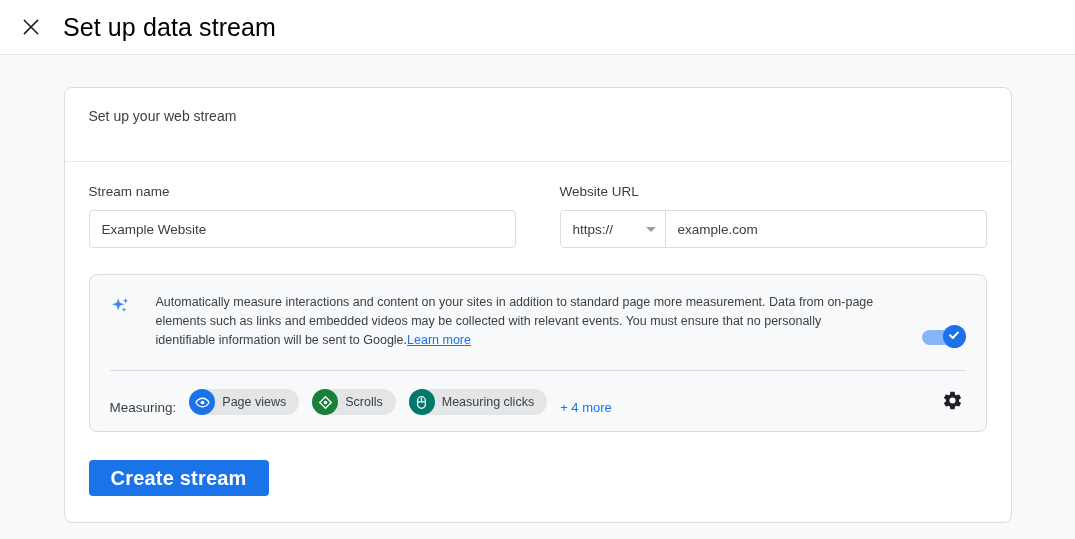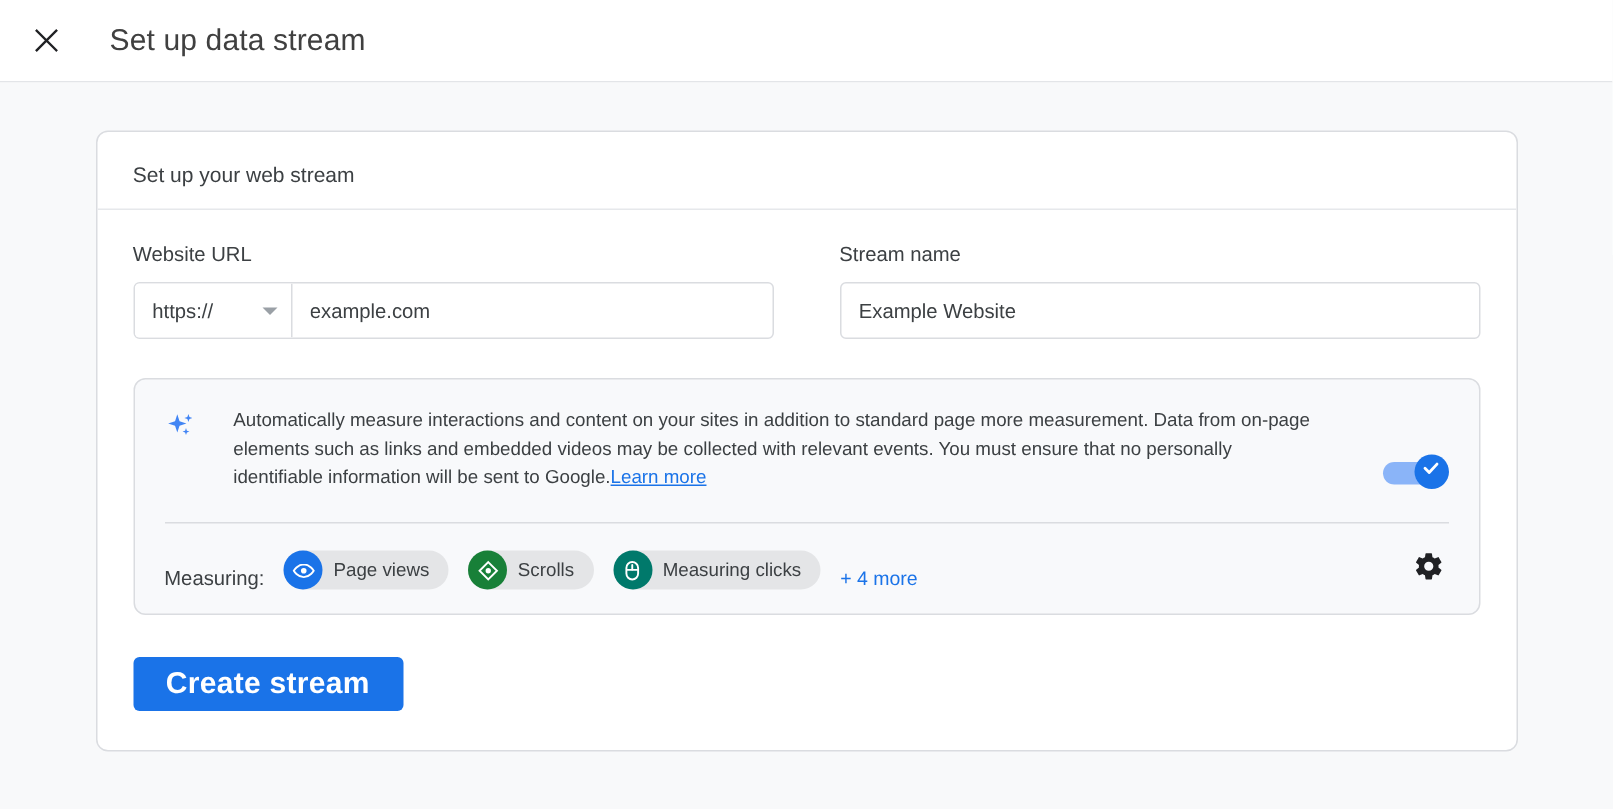--- a/index.html
+++ b/index.html
@@ -30,44 +30,44 @@
     height: 34px;
     display: flex;
     align-items: center;
     justify-content: center;
     border-radius: 50%;
     cursor: pointer;
     flex: none;
   }
   .close-btn svg { display: block; }
   .topbar-title {
-    font-size: 20px;
-    color: #404040;
-    margin-left: 25px;
+    font-size: 25px;
+    color: #000000;
+    margin-left: 15px;
     letter-spacing: 0.1px;
     white-space: nowrap;
   }
 
   
   .page {
     height: 484px;
     background: #f8f9fa;
     padding-top: 32px;
   }
 
   .card {
     width: 948px;
     margin: 0 auto;
     background: #ffffff;
     border: 1px solid #dadce0;
     border-radius: 8px;
     overflow: hidden;
   }
   .card-header {
-    padding: 20px 24px 15px 24px;
+    padding: 20px 24px 37px 24px;
     border-bottom: 1px solid #e6e8eb;
   }
   .card-header-title {
     font-size: 14px;
     color: #3c4043;
   }
   .card-body {
     padding: 22px 24px 26px 24px;
   }
 
@@ -297,34 +297,34 @@
     <div class="card-header">
       <div class="card-header-title">Set up your web stream</div>
     </div>
 
     <div class="card-body">
 
       
       <div class="fields-row">
 
         <div class="field-col">
+          <div class="field-label">Stream name</div>
+          <div class="solo-input">
+            <input class="text-input" type="text" value="Example Website" style="">
+          </div>
+        </div>
+
+        <div class="field-col">
           <div class="field-label">Website URL</div>
           <div class="input-group">
             <div class="scheme-select">
               <span class="scheme-value">https://</span>
               <span class="caret"></span>
             </div>
             <input class="text-input" type="text" value="example.com" style="">
-          </div>
-        </div>
-
-        <div class="field-col">
-          <div class="field-label">Stream name</div>
-          <div class="solo-input">
-            <input class="text-input" type="text" value="Example Website" style="">
           </div>
         </div>
 
       </div>
 
       
       <div class="em-panel">
 
         <div class="em-top">
 

